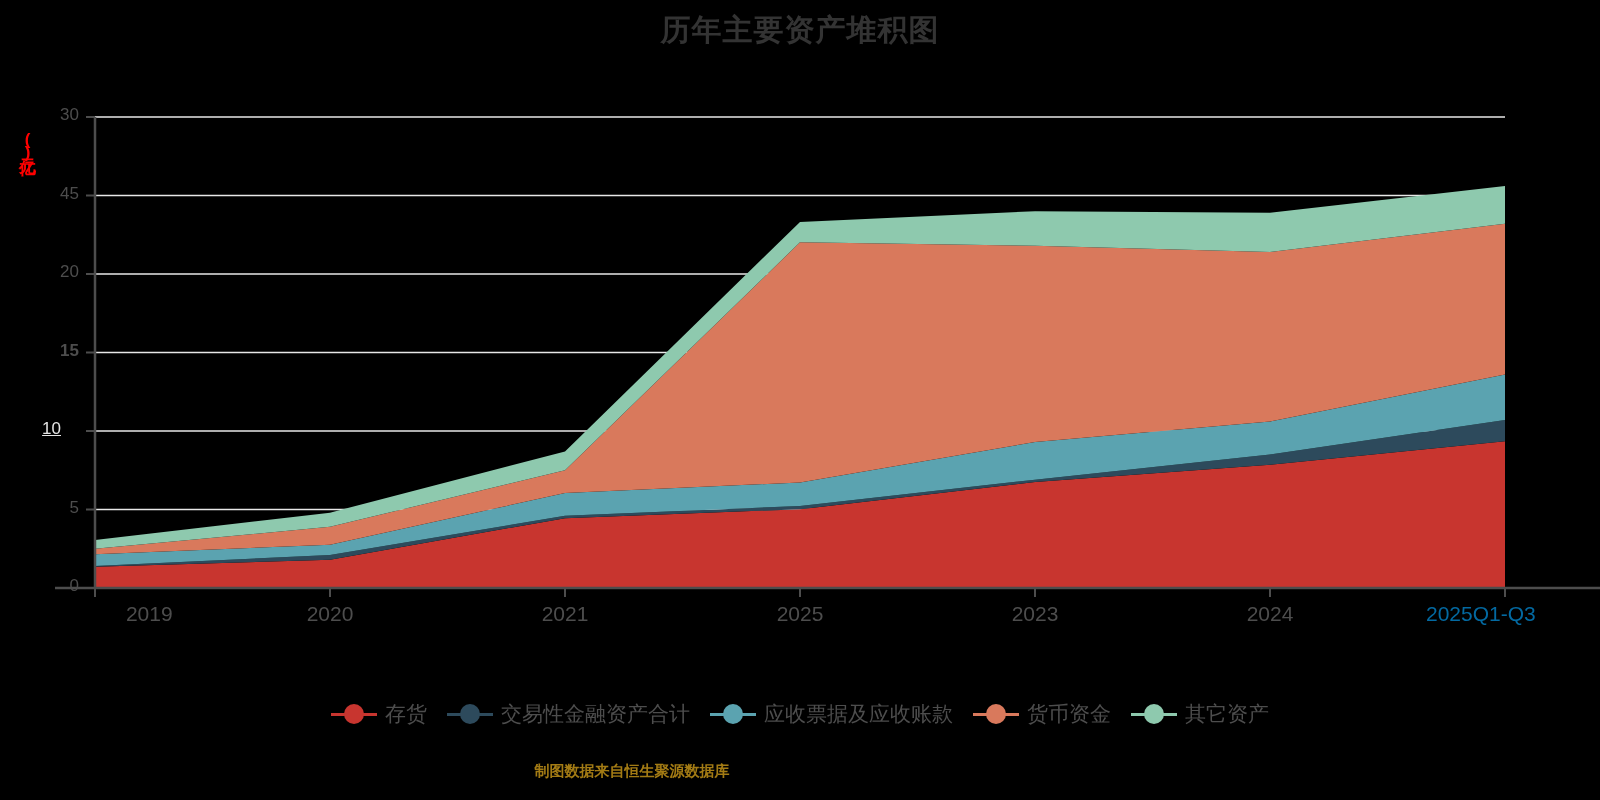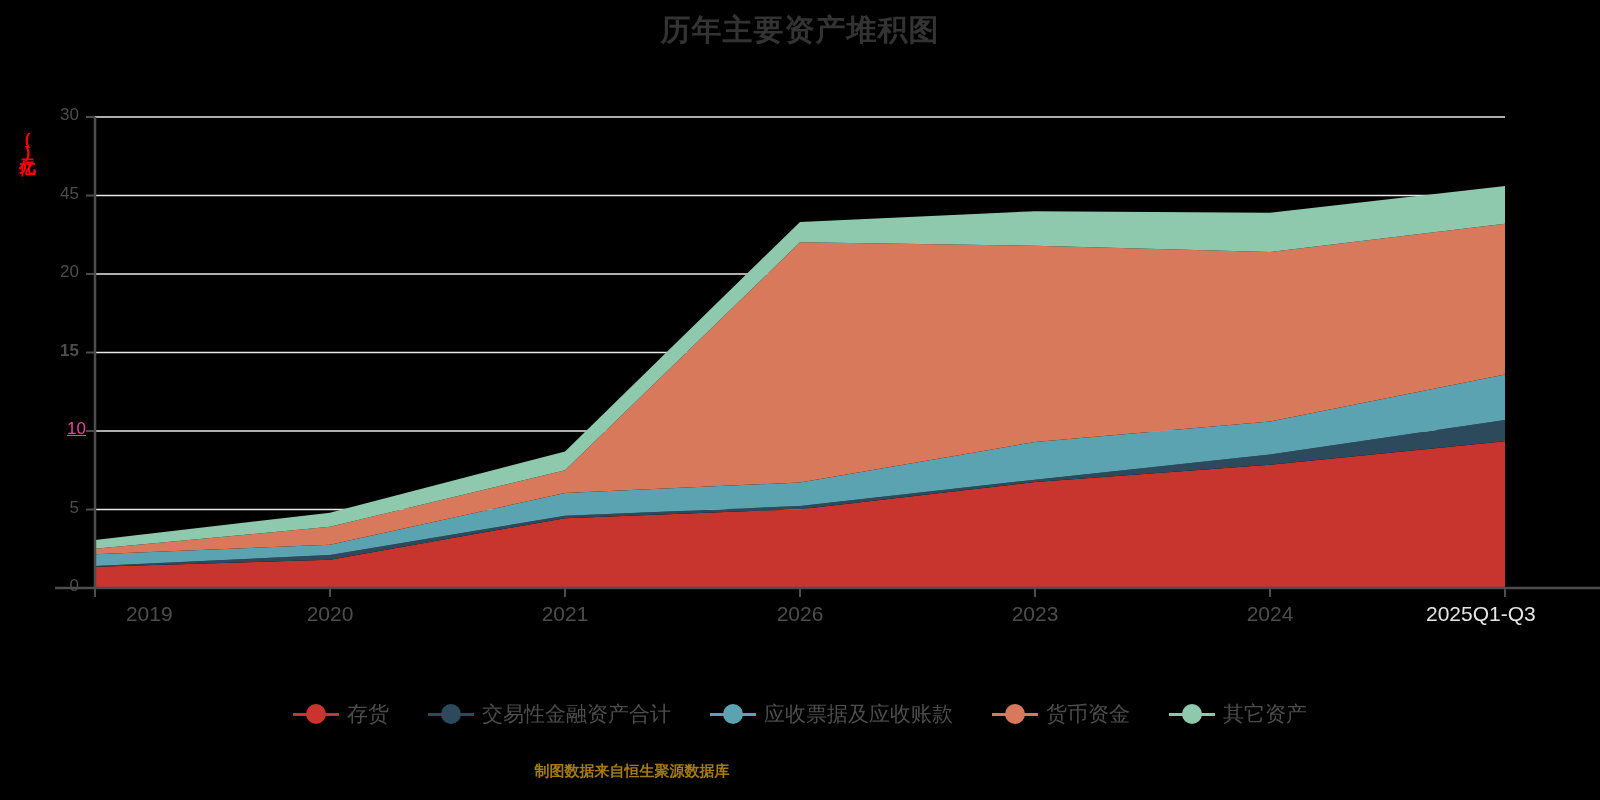--- a/index.html
+++ b/index.html
@@ -72,21 +72,21 @@
     transform: translateX(-50%);
   }
   #legend {
     position: absolute;
     left: 0;
     top: 700px;
     width: 1600px;
     display: flex;
     justify-content: center;
     align-items: center;
-    gap: 39px;
+    gap: 20px;
   }
   .legend-item {
     display: flex;
     align-items: center;
     gap: 0px;
   }
   .legend-line {
     width: 46px;
     height: 3px;
     position: relative;
@@ -153,34 +153,34 @@
         <line x1="565" x2="565" y1="588" y2="597" stroke="#4d4d4d" stroke-width="2"></line>
         <line x1="800" x2="800" y1="588" y2="597" stroke="#4d4d4d" stroke-width="2"></line>
         <line x1="1035" x2="1035" y1="588" y2="597" stroke="#4d4d4d" stroke-width="2"></line>
         <line x1="1270" x2="1270" y1="588" y2="597" stroke="#4d4d4d" stroke-width="2"></line>
         <line x1="1505" x2="1505" y1="588" y2="597" stroke="#4d4d4d" stroke-width="2"></line>
       </svg>
     <div id="ylabel">(亿元)</div>
     <div id="ytick-container">
         <div class="ytick-label" style="left: 19px; top: 588px; color: rgb(77, 77, 77);">0</div>
         <div class="ytick-label" style="left: 19px; top: 509.5px; color: rgb(77, 77, 77);">5</div>
-        <div class="ytick-label" style="left: 26px; top: 431px; color: #ec4899; text-decoration: underline;">10</div>
+        <div class="ytick-label" style="left: 1px; top: 431px; color: #e5e5e5; text-decoration: underline;">10</div>
         <div class="ytick-label" style="left: 19px; top: 352.5px; color: rgb(77, 77, 77); font-weight: bold;">15</div>
         <div class="ytick-label" style="left: 19px; top: 274px; color: rgb(77, 77, 77);">20</div>
         <div class="ytick-label" style="left: 19px; top: 195.5px; color: rgb(77, 77, 77);">45</div>
         <div class="ytick-label" style="left: 19px; top: 117px; color: rgb(77, 77, 77);">30</div>
       </div>
     <div id="xtick-container">
         <div class="xtick-label" style="left: 95px; top: 602px; color: rgb(77, 77, 77); transform: translateX(-28%); margin-left: 44px;">2019</div>
         <div class="xtick-label" style="left: 330px; top: 602px; color: rgb(77, 77, 77);">2020</div>
         <div class="xtick-label" style="left: 565px; top: 602px; color: rgb(77, 77, 77);">2021</div>
-        <div class="xtick-label" style="left: 800px; top: 602px; color: rgb(77, 77, 77);">2026</div>
+        <div class="xtick-label" style="left: 800px; top: 602px; color: rgb(77, 77, 77);">2025</div>
         <div class="xtick-label" style="left: 1035px; top: 602px; color: rgb(77, 77, 77);">2023</div>
         <div class="xtick-label" style="left: 1270px; top: 602px; color: rgb(77, 77, 77);">2024</div>
-        <div class="xtick-label" style="left: 1505px; top: 602px; color: #e5e5e5; transform: translateX(-72%);">2025Q1-Q3</div>
+        <div class="xtick-label" style="left: 1505px; top: 602px; color: #0369a1; transform: translateX(-72%);">2025Q1-Q3</div>
       </div>
   </div>
 
   <div id="legend">
       <div class="legend-item">
         <span class="legend-line" style="background: rgb(200, 53, 47);">
           <span class="legend-dot" style="background: rgb(200, 53, 47);"></span>
         </span>
         <span class="legend-label">存货</span>
       </div>

